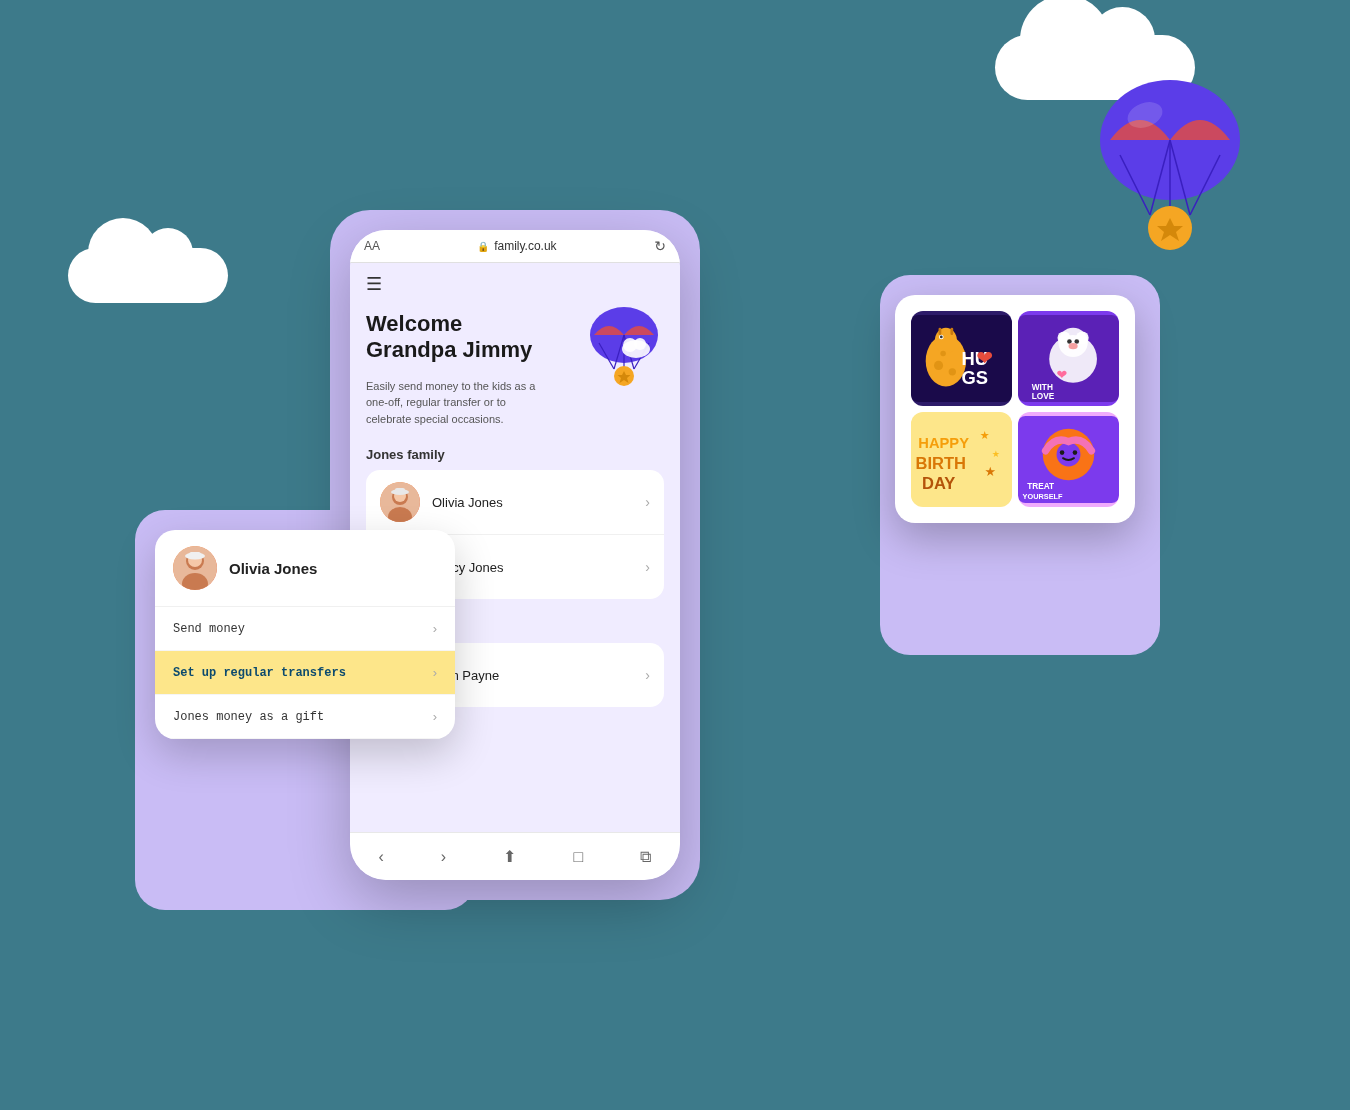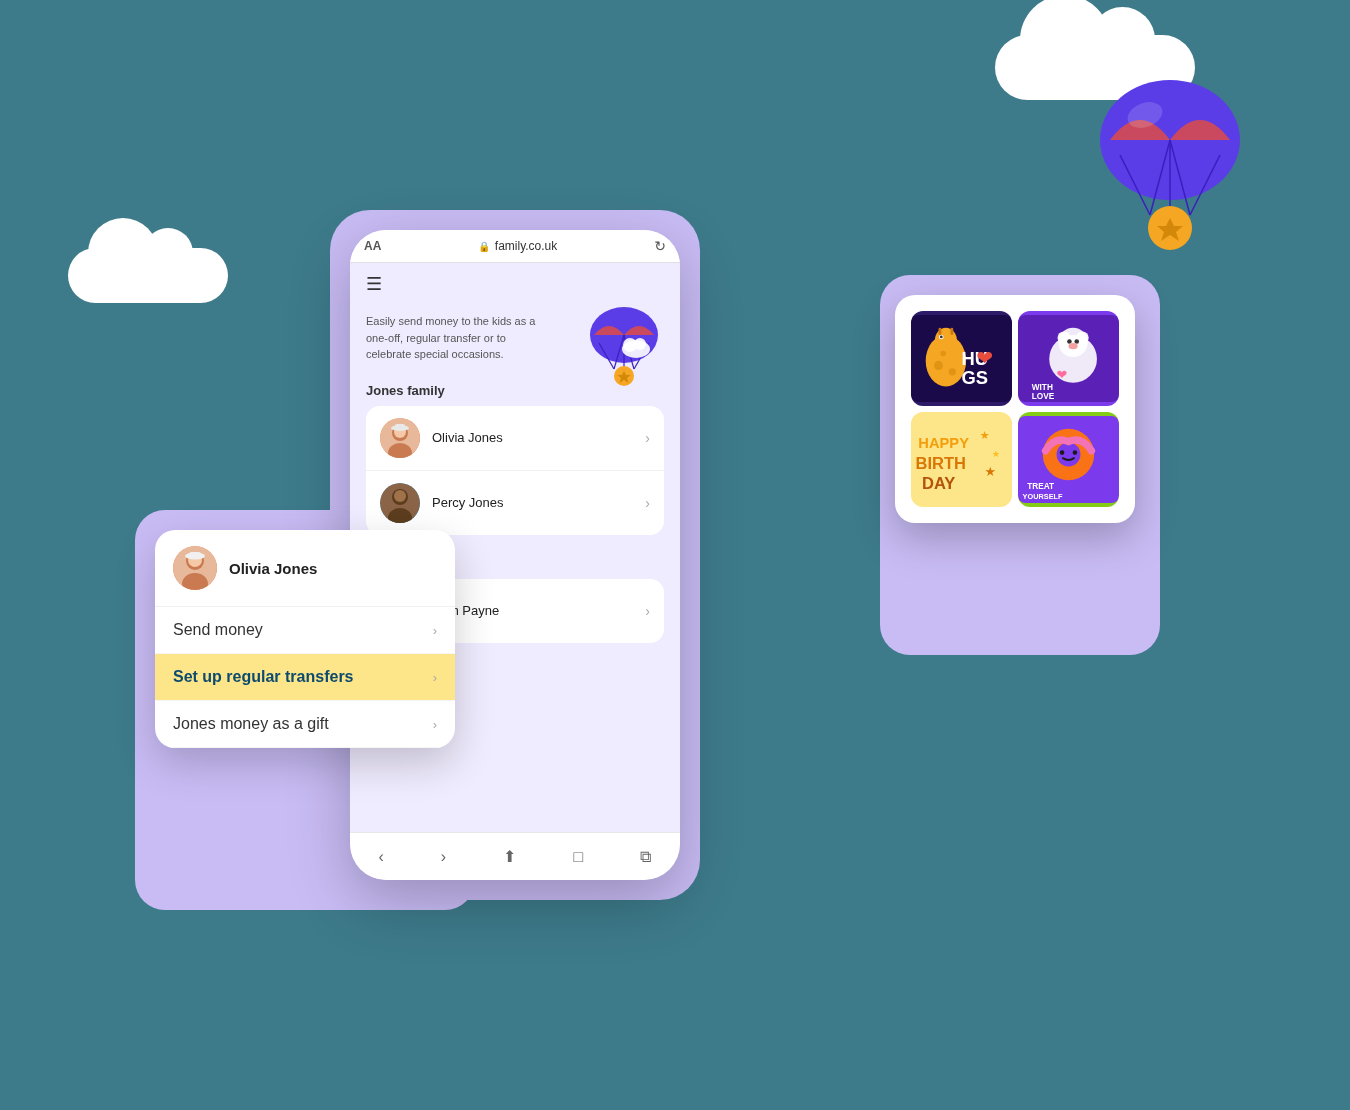--- a/index.html
+++ b/index.html
@@ -83,21 +83,21 @@
       background: white;
       padding: 8px 14px;
       display: flex;
       align-items: center;
       justify-content: space-between;
       border-bottom: 1px solid #e0e0e0;
     }
     .browser-aa {
       font-size: 12px;
       color: #555;
-      font-weight: 700;
+      font-weight: 400;
     }
     .browser-url {
       display: flex;
       align-items: center;
       gap: 4px;
       font-size: 12px;
       color: #333;
     }
     .lock-icon { font-size: 10px; }
     .browser-refresh { font-size: 14px; color: #555; }
@@ -125,21 +125,21 @@
     .hero-title {
       font-size: 22px;
       font-weight: 800;
       color: #1a1a1a;
       line-height: 1.2;
     }
 
     .hero-desc {
       font-size: 11px;
       color: #555;
-      margin-top: 2px;
+      margin-top: 14px;
       line-height: 1.5;
       max-width: 180px;
     }
 
     .parachute-small {
       position: absolute;
       right: 16px;
       top: -8px;
       width: 80px;
       height: 80px;
@@ -259,22 +259,23 @@
       align-items: center;
       justify-content: space-between;
       padding: 14px 18px;
       border-bottom: 1px solid #f5f5f5;
       cursor: pointer;
     }
     .action-item.active {
       background: #fde68a;
     }
     .action-item-text {
-      font-size: 16px;
+      font-size: 12px;
       color: #333;
+      font-family: Liberation Mono, monospace;
     }
     .action-item.active .action-item-text {
       font-weight: 600;
       color: #0c4a6e;
     }
     .action-chevron {
       color: #aaa;
       font-size: 13px;
     }
 
@@ -381,21 +382,21 @@
     }
     .card-with-love {
       background: #7c3aed;
       display: flex; align-items: center; justify-content: center;
     }
     .card-happy-bday {
       background: #fde68a;
       display: flex; align-items: center; justify-content: flex-end;
     }
     .card-treat-yourself {
-      background: #84cc16;
+      background: #f0abfc;
       display: flex; align-items: center; justify-content: center;
     }
   </style>
 </head>
 <body>
 
 <div class="phone-bg-blob"></div>
 <div class="card-blob-right"></div>
 <div class="action-blob-left"></div>
 
@@ -432,20 +433,24 @@
       <span>family.co.uk</span>
     </div>
     <span class="browser-refresh">↻</span>
   </div>
 
   <div class="phone-content">
 
     <div class="hamburger">☰</div>
 
     <div class="hero-section">
+      <div class="hero-title">
+        <span>Welcome</span><br>
+        <span>Grandpa Jimmy</span>
+      </div>
       <p class="hero-desc">Easily send money to the kids as a one-off, regular transfer or to celebrate special occasions.</p>
 
       <div class="parachute-small">
         <svg width="80" height="90" viewBox="0 0 80 90">
           <ellipse cx="40" cy="38" rx="34" ry="28" fill="#5b3de8"></ellipse>
           <path d="M 10 38 Q 25 20 40 38 Q 55 20 70 38" fill="#e74c3c" opacity="0.8"></path>
           <line x1="40" y1="38" x2="30" y2="72" stroke="#3a1fc0" stroke-width="1.2"></line>
           <line x1="40" y1="38" x2="40" y2="74" stroke="#3a1fc0" stroke-width="1.2"></line>
           <line x1="40" y1="38" x2="50" y2="72" stroke="#3a1fc0" stroke-width="1.2"></line>
           <line x1="15" y1="46" x2="30" y2="72" stroke="#3a1fc0" stroke-width="1.2"></line>

